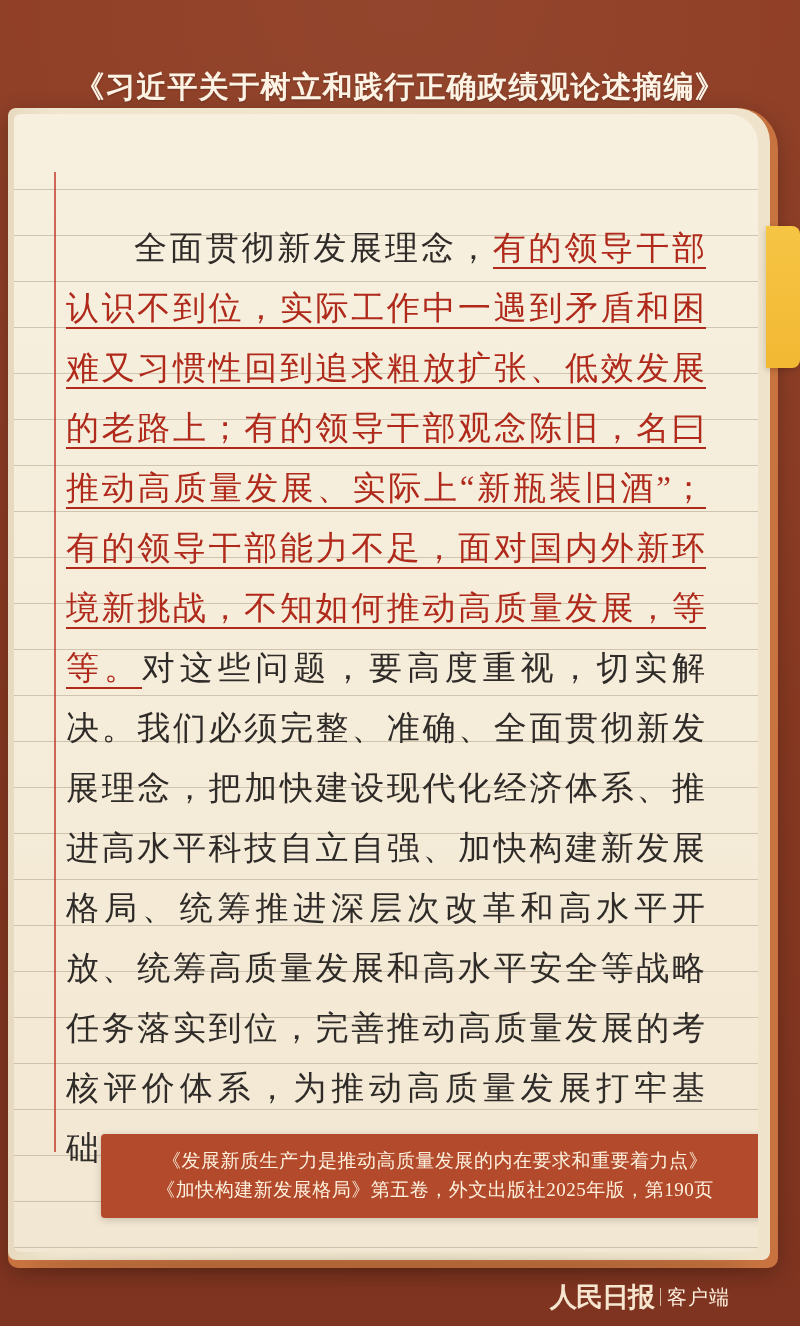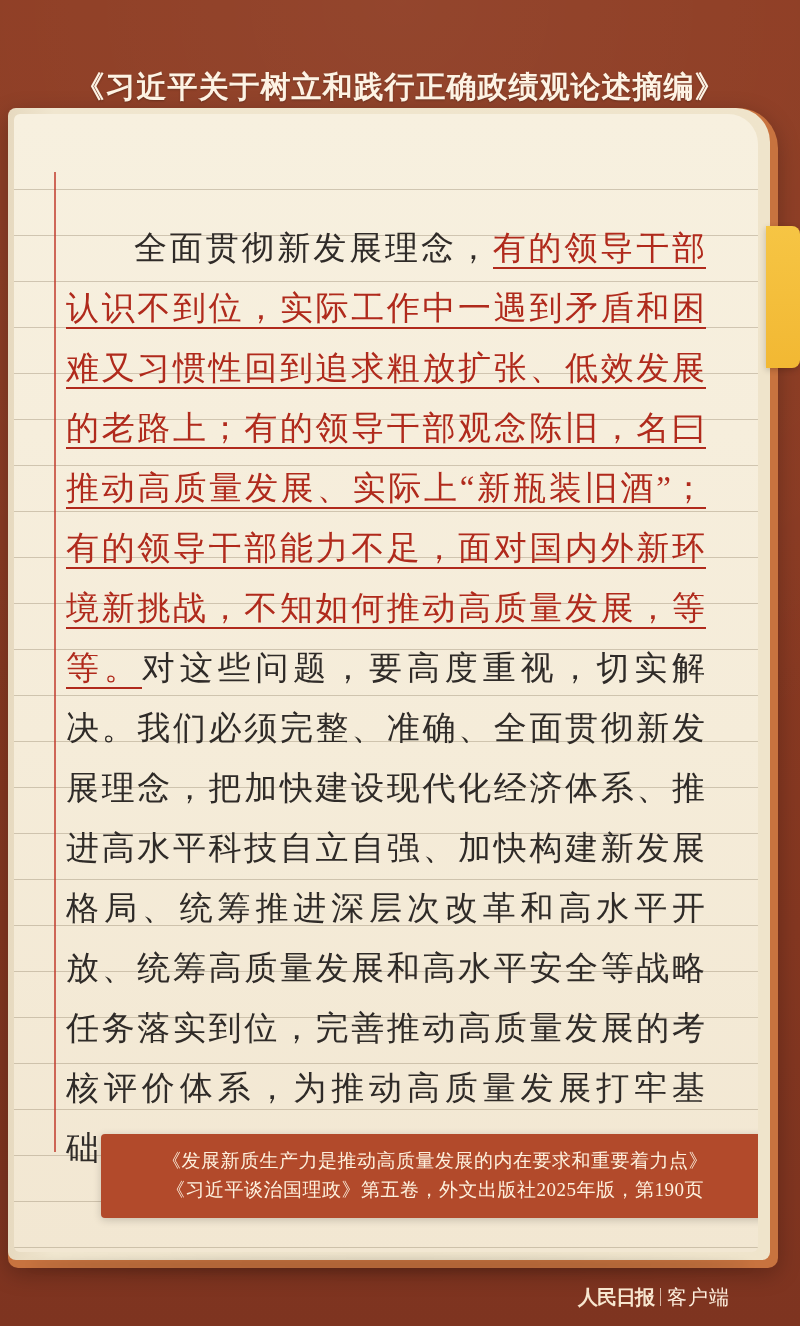--- a/index.html
+++ b/index.html
@@ -192,21 +192,21 @@
     box-sizing: border-box;
     z-index: 7;
   }
   .brand {
     display: flex;
     align-items: center;
     gap: 6px;
     color: #fdeedd;
   }
   .brand-logo {
-    font-size: 20px;
+    font-size: 27px;
     font-weight: 700;
     color: #f7e6cf;
     letter-spacing: -1px;
     font-family: "Liberation Serif", "DejaVu Serif", serif;
   }
   .brand-sep {
     width: 1px;
     height: 18px;
     background: rgba(253,238,221,0.7);
     display: inline-block;
@@ -250,21 +250,21 @@
       <div class="margin-line"></div>
 
       <div class="content">
         <p class="para">
           <span class="indent"></span><span>全面贯彻新发展理念，</span><span class="hl">有的领导干部认识不到位，实际工作中一遇到矛盾和困难又习惯性回到追求粗放扩张、低效发展的老路上；有的领导干部观念陈旧，名曰推动高质量发展、实际上“新瓶装旧酒”；有的领导干部能力不足，面对国内外新环境新挑战，不知如何推动高质量发展，等等。</span><span>对这些问题，要高度重视，切实解决。我们必须完整、准确、全面贯彻新发展理念，把加快建设现代化经济体系、推进高水平科技自立自强、加快构建新发展格局、统筹推进深层次改革和高水平开放、统筹高质量发展和高水平安全等战略任务落实到位，完善推动高质量发展的考核评价体系，为推动高质量发展打牢基础。</span>
         </p>
       </div>
 
       <div class="source">
         <div class="source-line">《发展新质生产力是推动高质量发展的内在要求和重要着力点》</div>
-        <div class="source-line">《习近平谈治国理政》第五卷，外文出版社2025年版，第190页</div>
+        <div class="source-line">《加快构建新发展格局》第五卷，外文出版社2025年版，第190页</div>
       </div>
     </div>
   </div>
 
   <div class="footer">
     <div class="brand">
       <span class="brand-logo">人民日报</span>
       <span class="brand-sep"></span>
       <span class="brand-name">客户端</span>
     </div>

